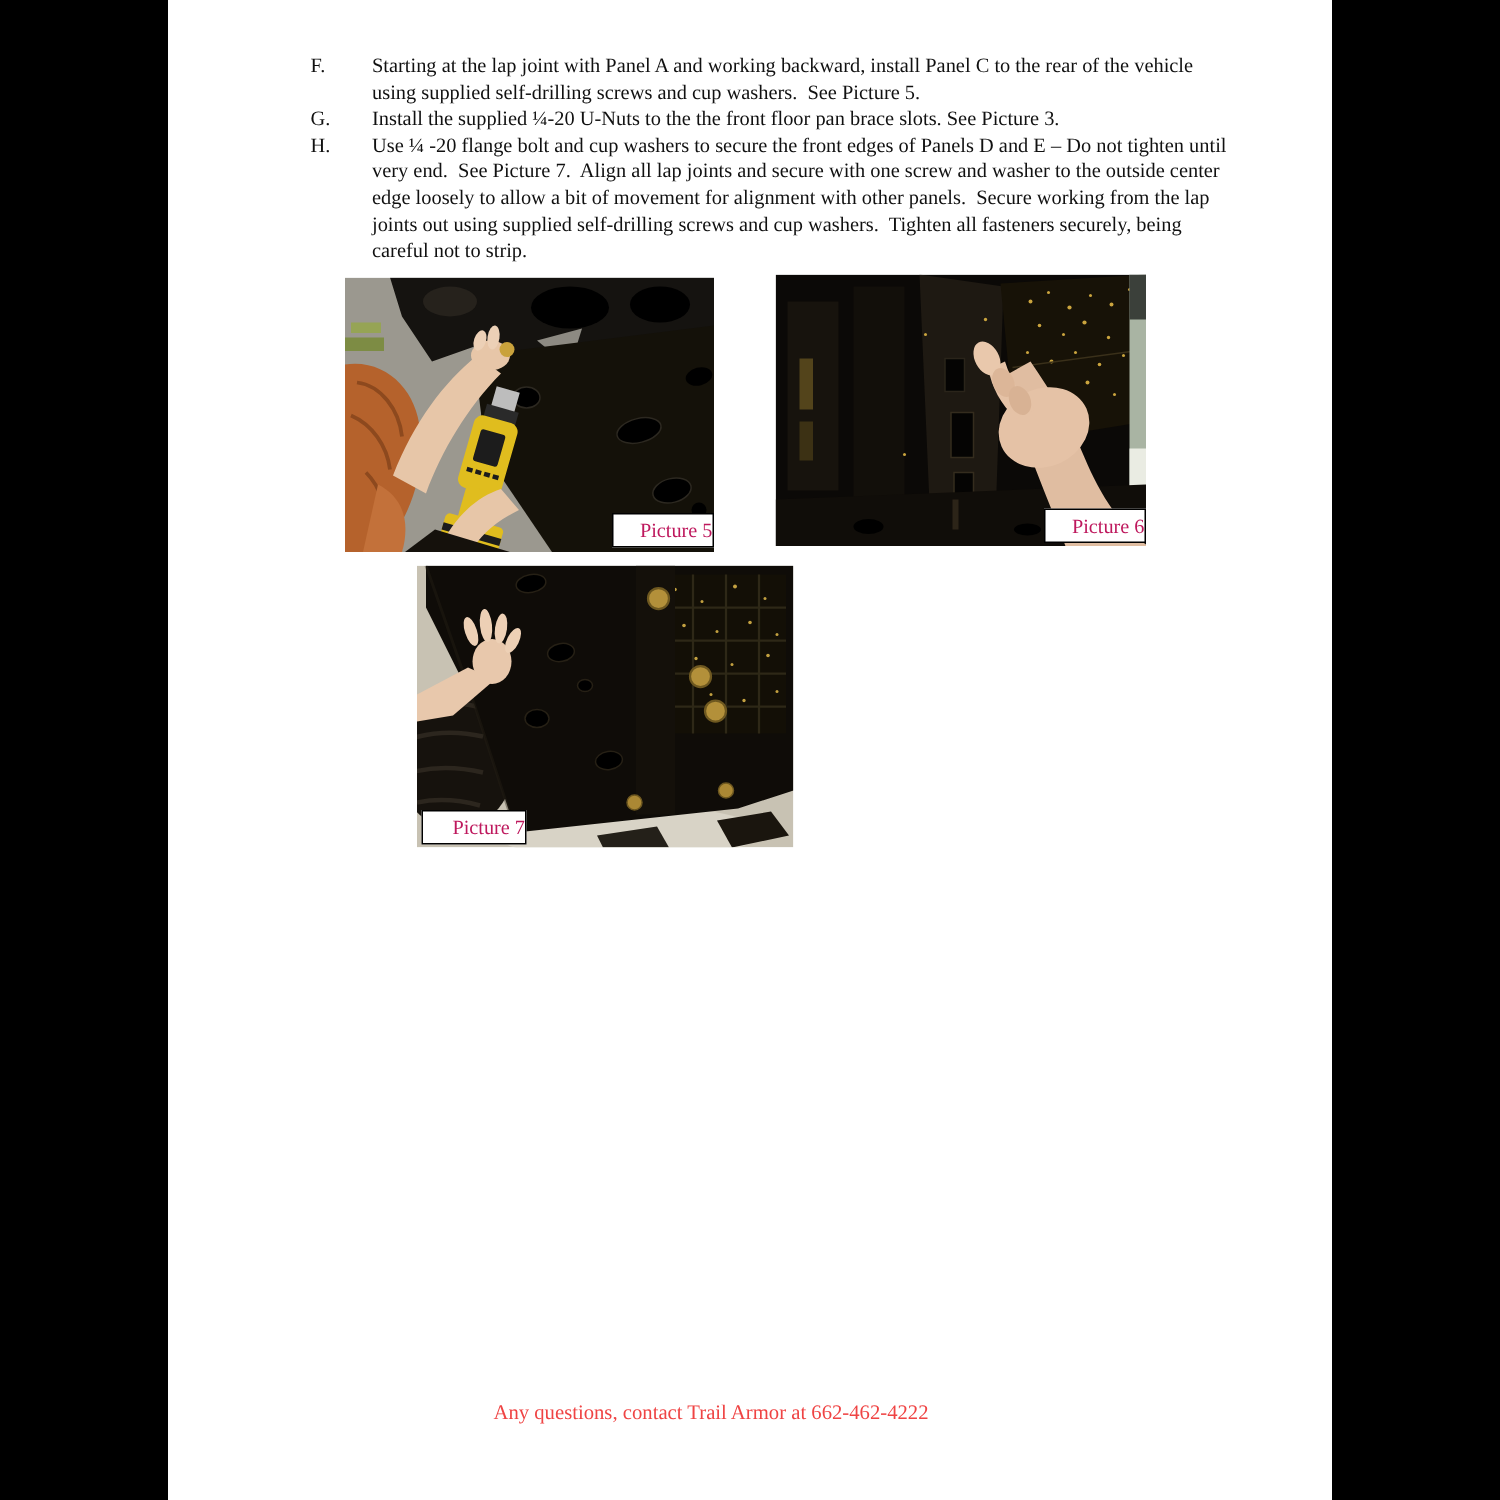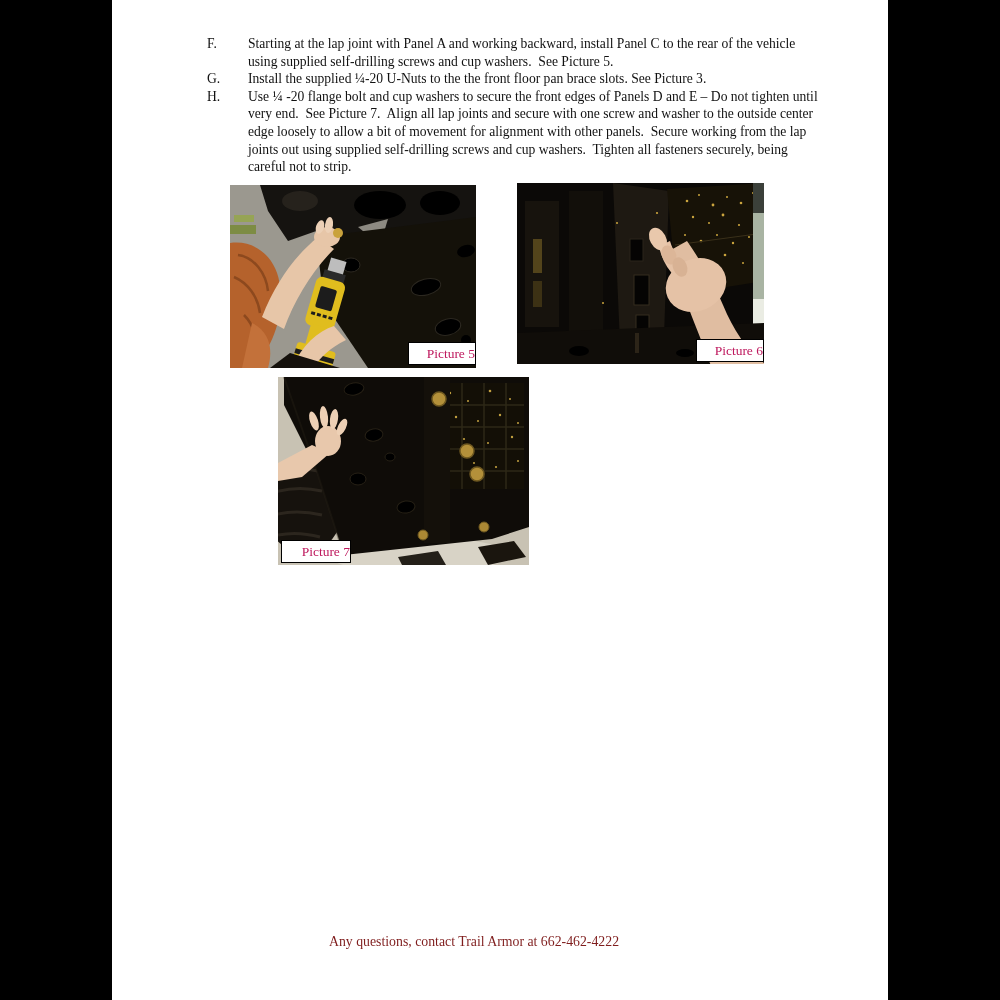--- a/index.html
+++ b/index.html
@@ -26,21 +26,21 @@
   .caption{
     position:absolute;background:#fff;border:1px solid #000;
     width:66px;height:21px;line-height:21px;text-align:right;
     font-size:13.5px;color:#be185d;
   }
   #cap5{right:0;bottom:3px;}
   #cap6{right:0;bottom:2px;}
   #cap7{left:3px;bottom:2px;width:68px;}
   .footer{
     position:absolute;left:0;top:933px;width:724px;text-align:center;
-    font-size:13.8px;line-height:18.5px;color:#7f1d1d;
+    font-size:13.8px;line-height:18.5px;color:#ef4444;
   }
 </style>
 </head>
 <body>
 
 <div style="position:absolute;left:0;top:0;width:112px;height:1000px;background:#000;"></div>
 <div style="position:absolute;left:888px;top:0;width:112px;height:1000px;background:#000;"></div>
 
 <div class="page">
 

